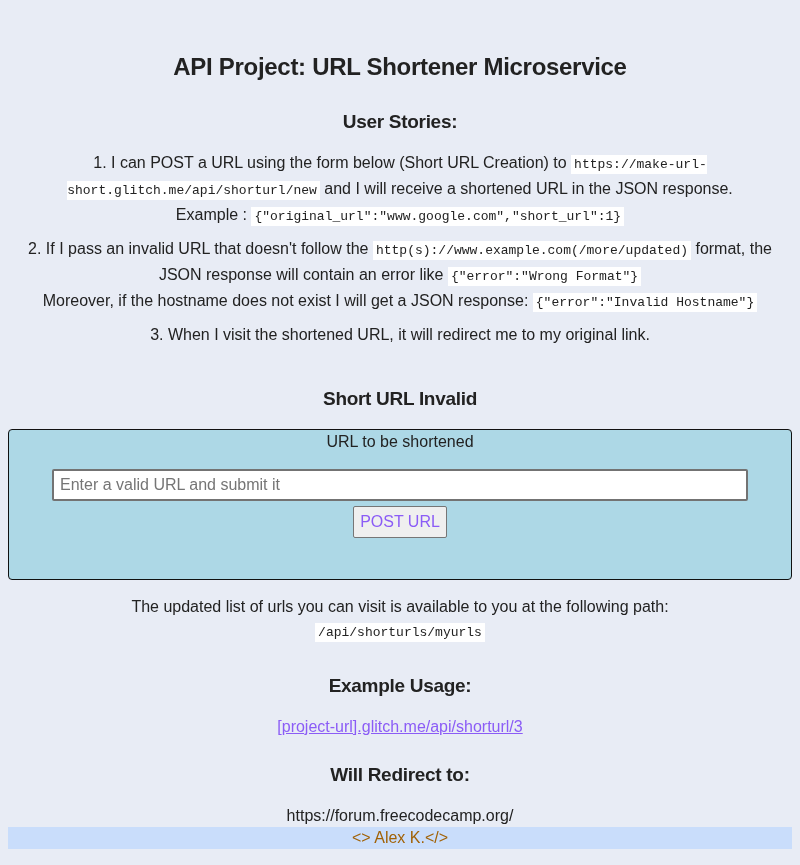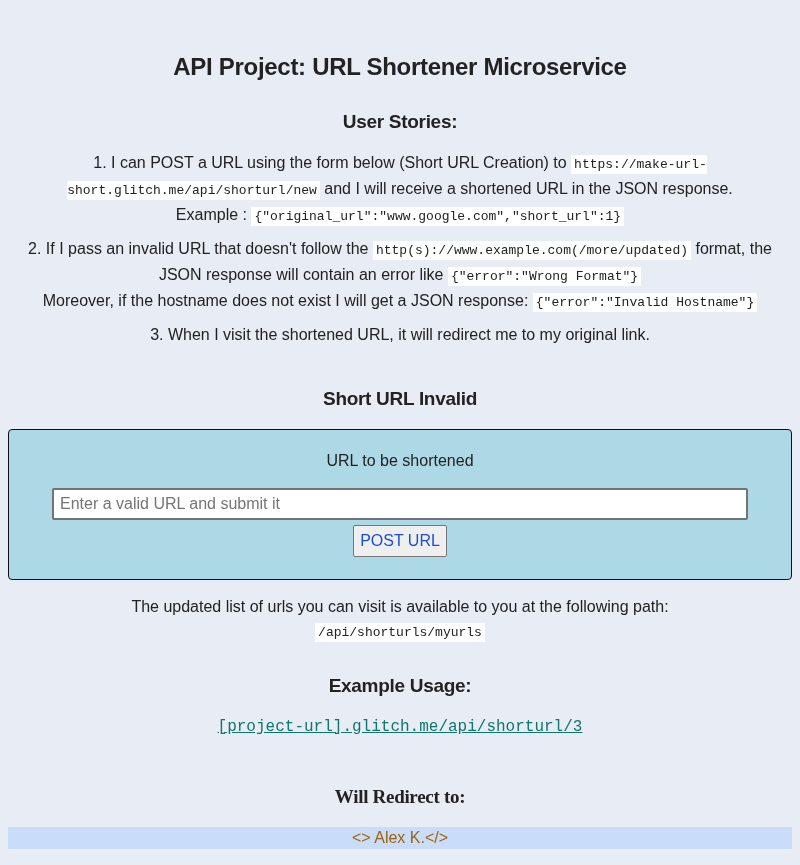--- a/index.html
+++ b/index.html
@@ -42,21 +42,20 @@
     .story2 { margin-top: 8px; padding: 0 0; }
     .story3 { margin-top: 8px; }
     .creation-title { margin-top: 40px; }
     .form-box {
       margin-top: 18px;
       background: #add8e6;
       border: 1px solid #111;
       border-radius: 4px;
       height: 151px;
       box-sizing: border-box;
-      padding-top: 19px;
     }
     .form-label { display: block; line-height: 24px; font-size: 16px; }
     .url-input {
       display: block;
       margin: 15px auto 0 auto;
       width: 696px;
       height: 32px;
       box-sizing: border-box;
       border: 2px solid #737373;
       border-radius: 2px;
@@ -66,36 +65,35 @@
       background: #fff;
     }
     .url-input::placeholder { color: #757575; }
     .post-btn {
       display: inline-block;
       margin-top: 5px;
       height: 32px;
       padding: 0 6px;
       font-family: "Liberation Sans", sans-serif;
       font-size: 16px;
-      color: #1d4ed8;
+      color: #8b5cf6;
       background: #efefef;
       border: 1px solid #767676;
       border-radius: 2px;
     }
     .myurls-text { margin-top: 15px; }
     .example-title { margin-top: 29px; }
     .example-link {
       display: inline-block;
       margin-top: 17px;
-      color: #0f766e;
+      color: #8b5cf6;
       text-decoration: underline;
       line-height: 24px;
-      font-family: Liberation Mono, monospace;
     }
-    .redirect-title { margin-top: 46px; font-family: Liberation Serif, serif; }
+    .redirect-title { margin-top: 24px; }
     .redirect-url { margin-top: 17px; }
     .footer {
       position: absolute;
       left: 8px;
       right: 8px;
       top: 827px;
       height: 22px;
       line-height: 22px;
       background: #c9ddfb;
       color: #a16207;

